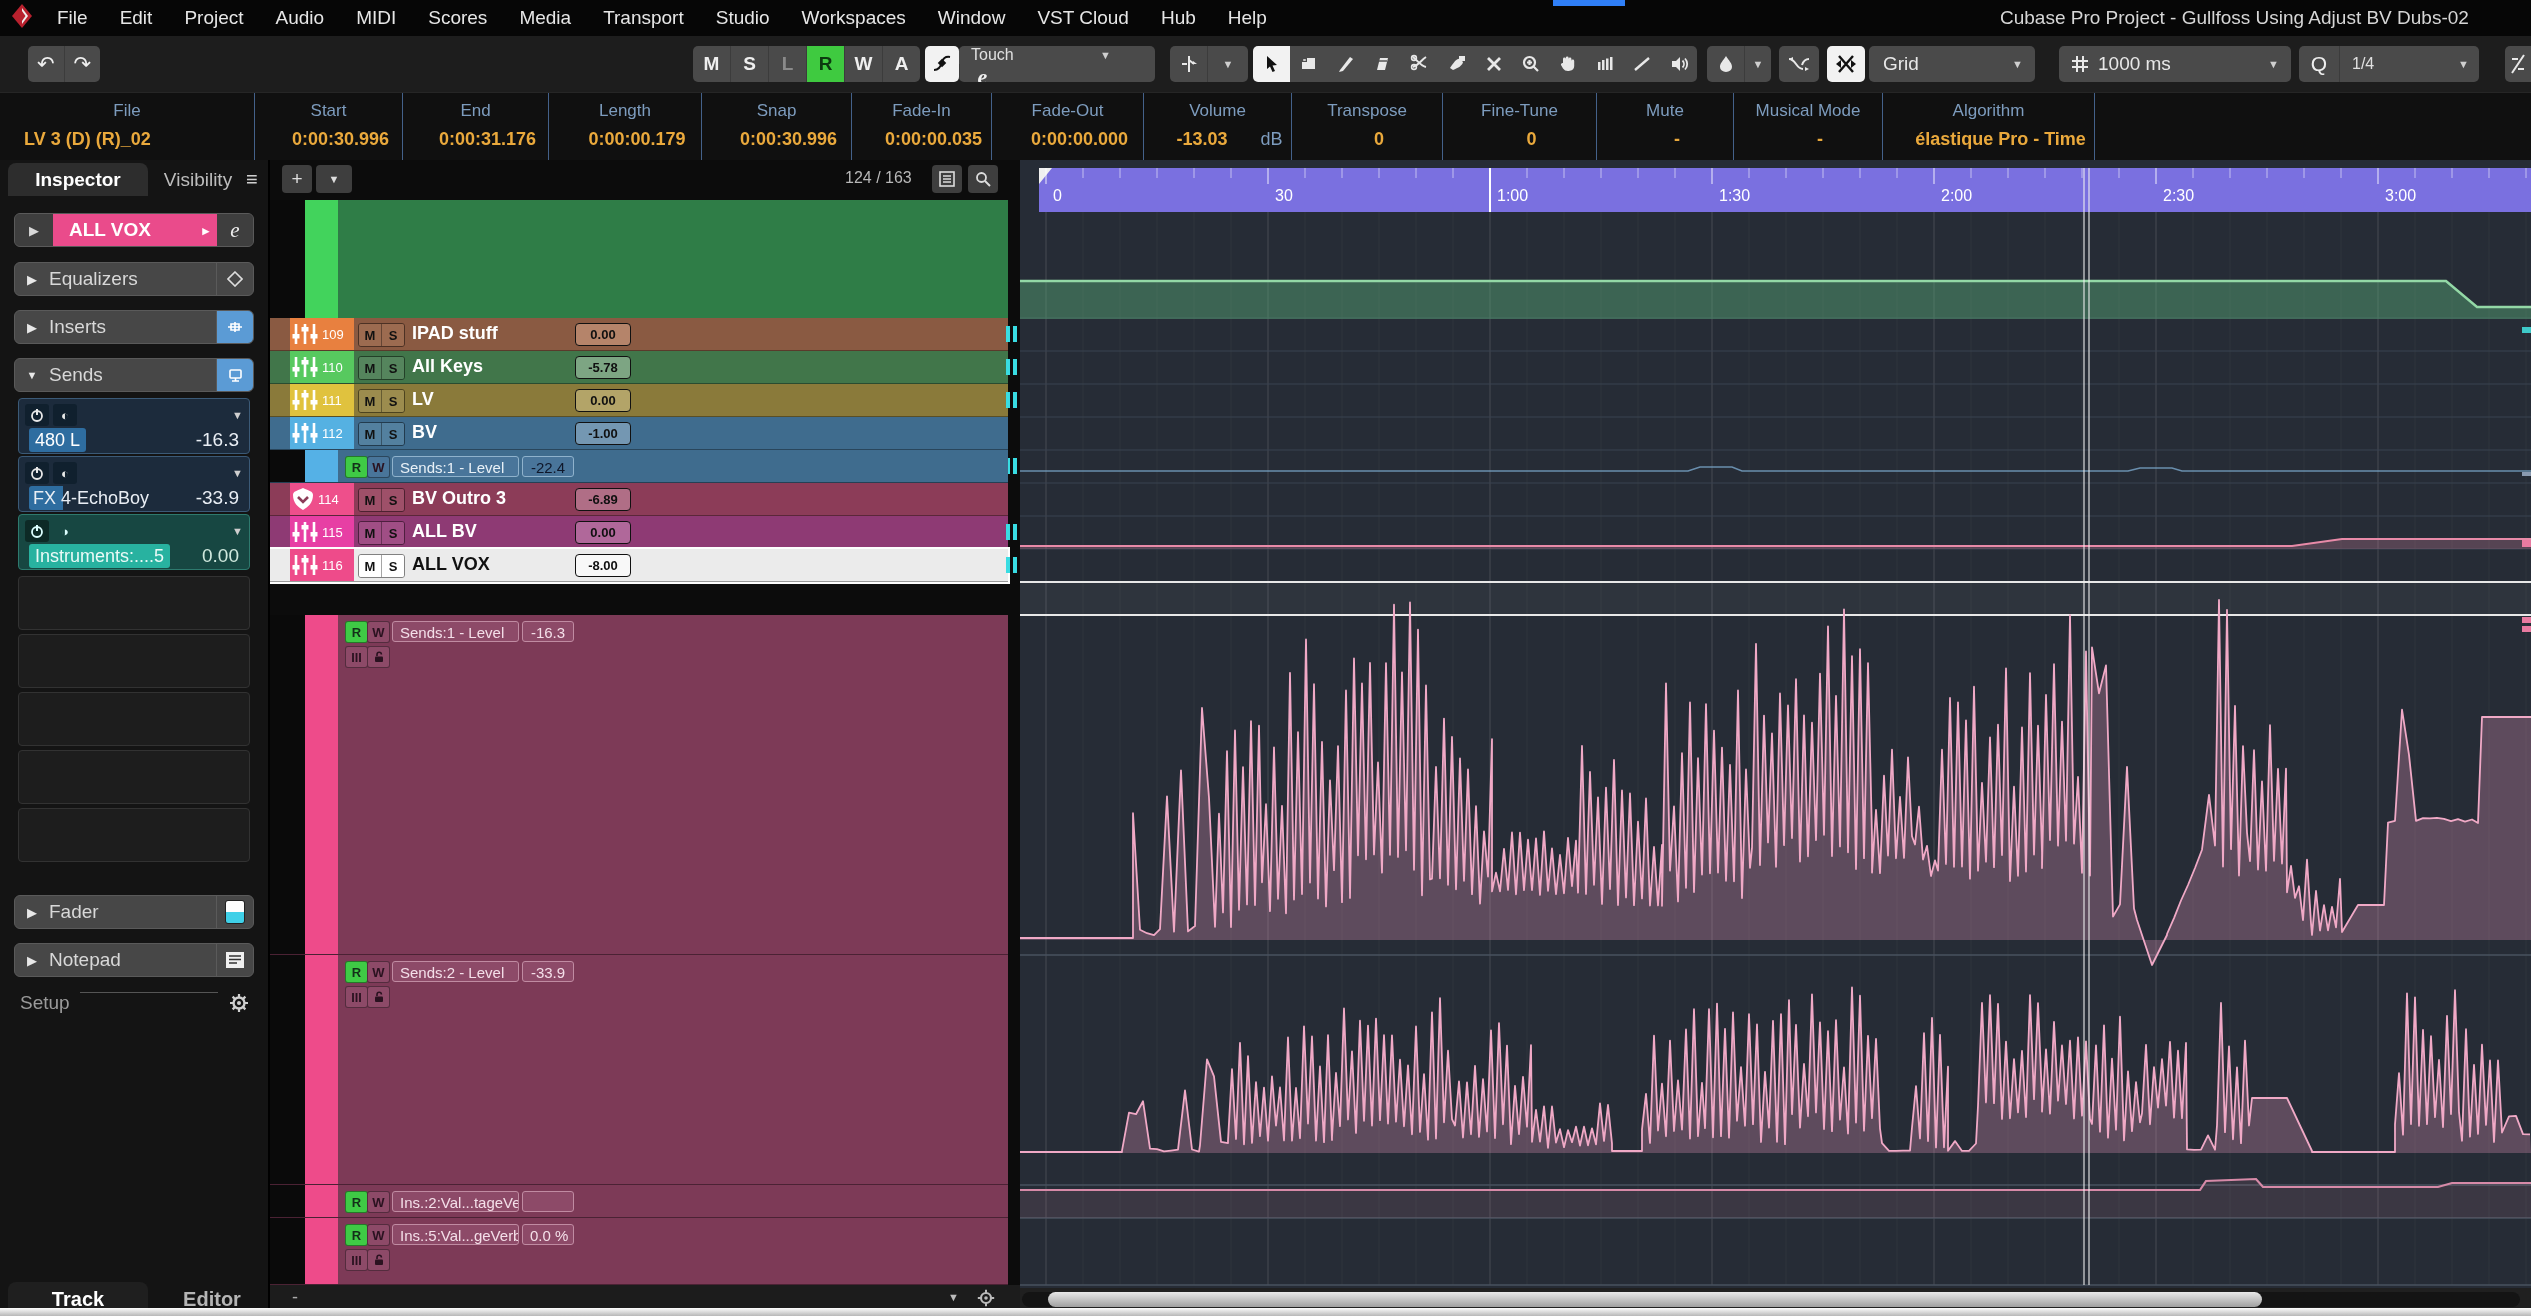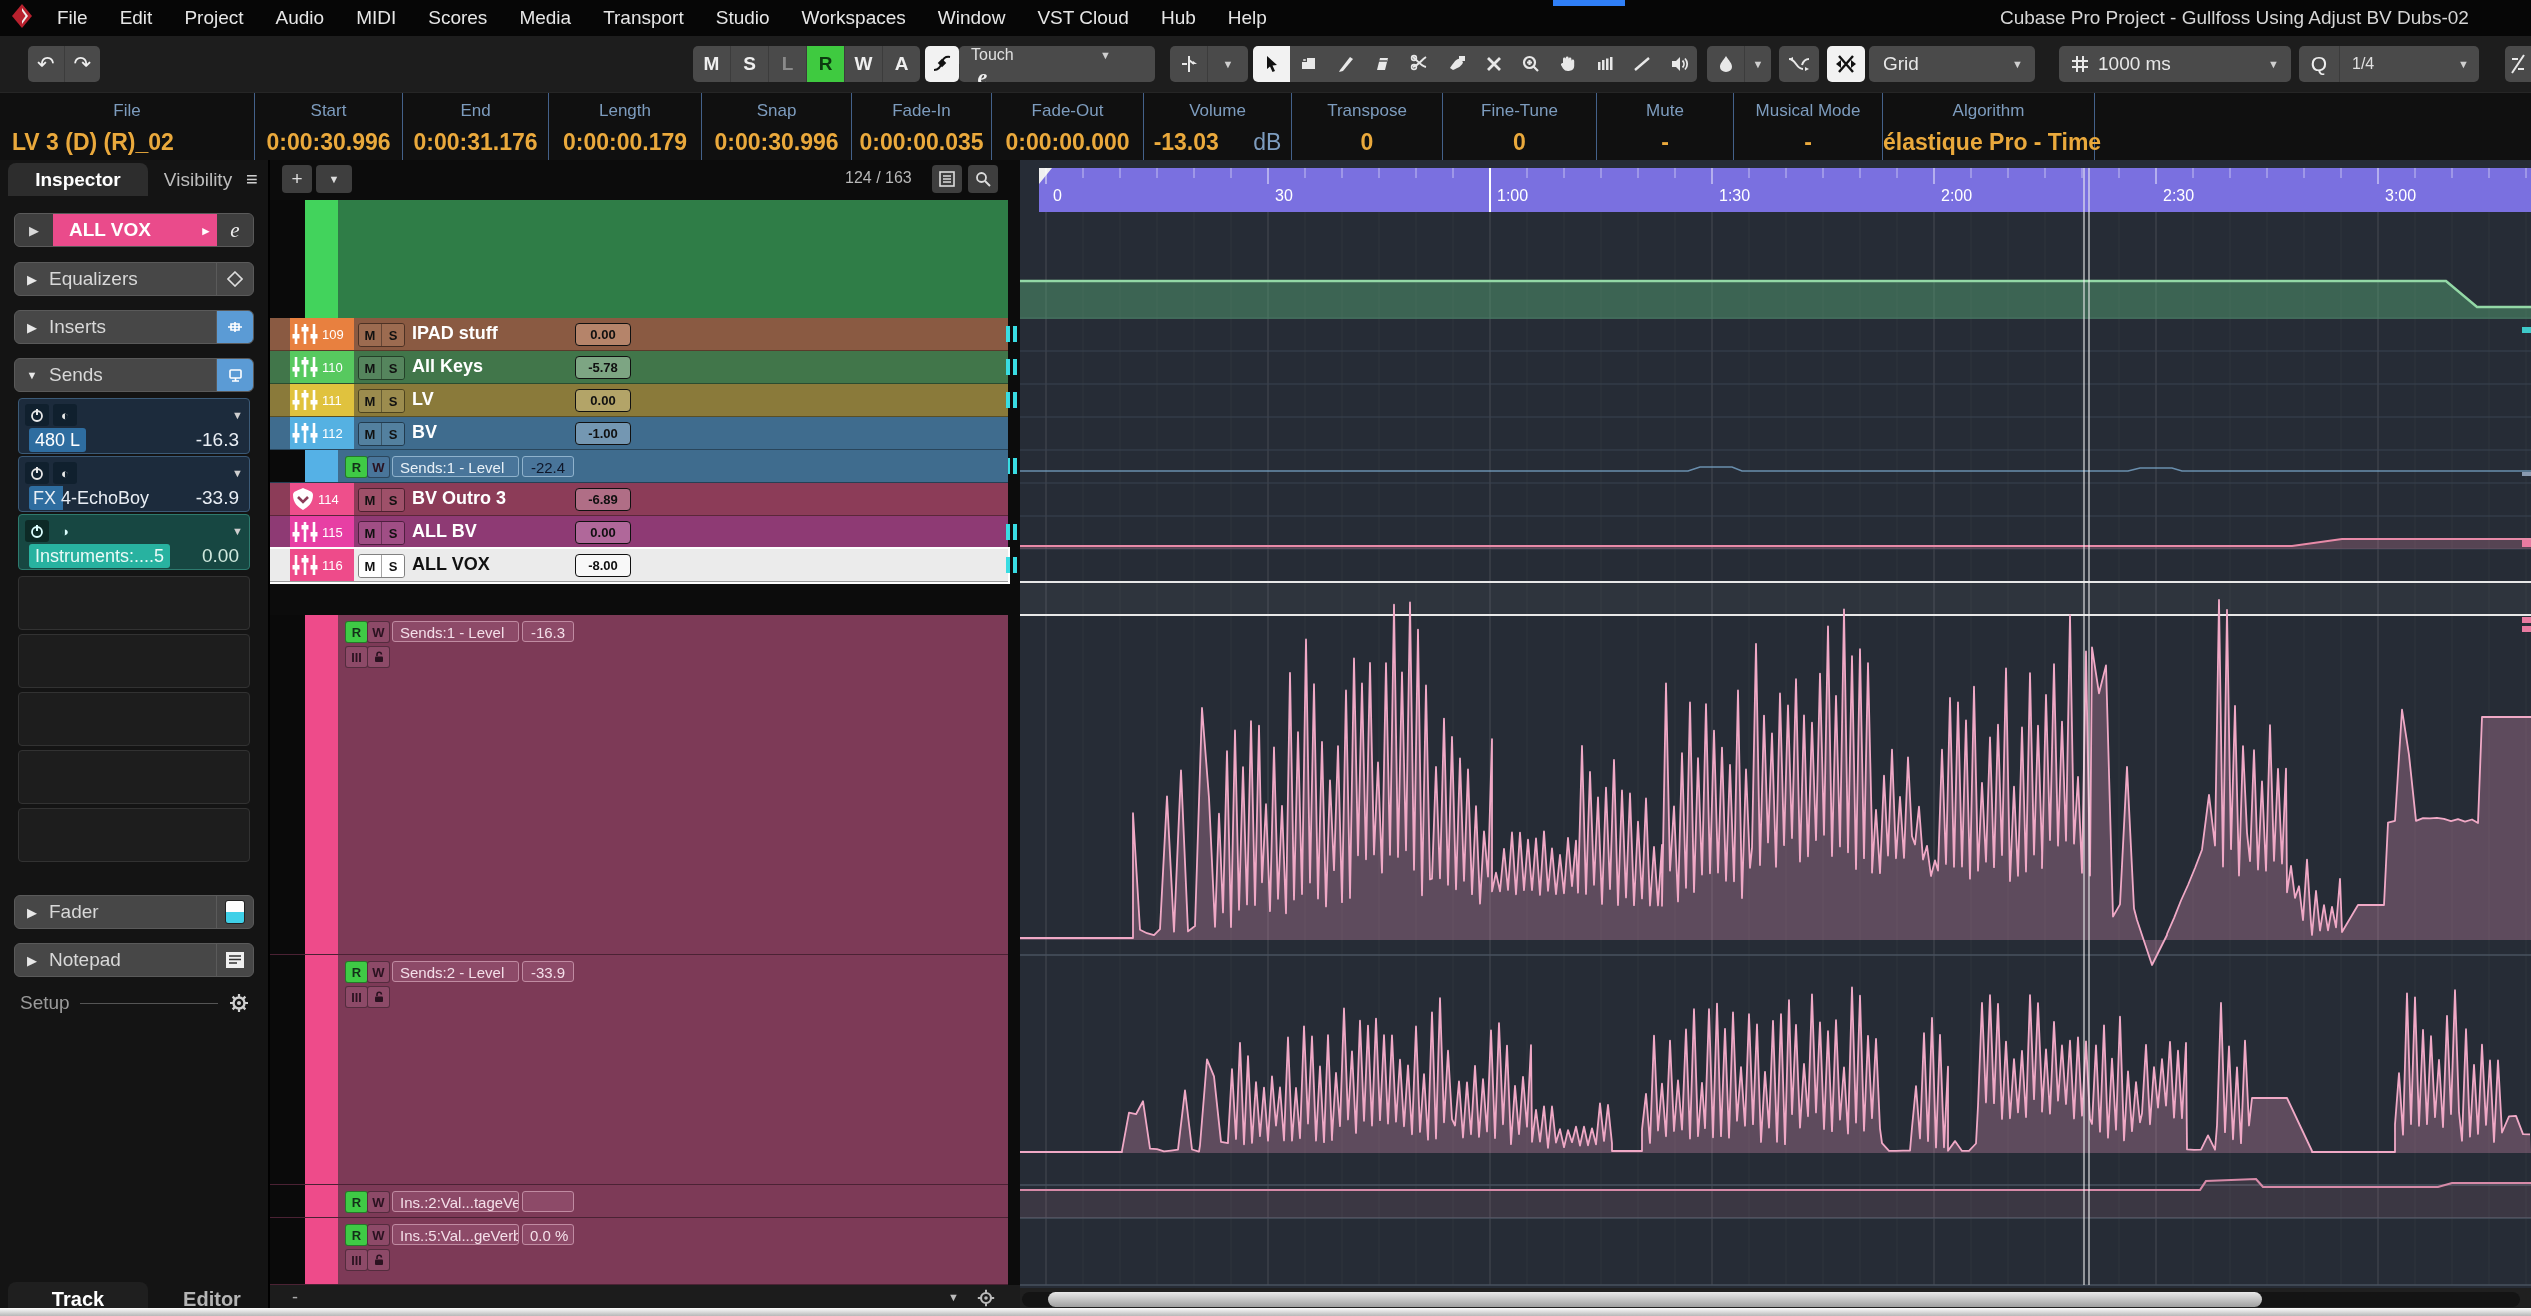--- a/index.html
+++ b/index.html
@@ -23,21 +23,21 @@
          font-weight:bold;border-right:1px solid #3c3c3c;color:#efefef;}
   .tcell:last-child{border-right:none;}
   .tcell.sel-green{background:#3fca40;color:#0c3a0f;}
   .tcell.dim{color:#8a8a8a;font-weight:bold;}
   .dd-arrow{font-size:11px;color:#cfcfcf;margin-left:8px;}
   .tool-ico svg{display:block;}
   
   #infoline{left:0;top:92px;width:2531px;height:68px;background:#101010;border-top:1px solid #262626;display:flex;}
   .info-field{position:relative;height:68px;border-right:1px solid #44618a;box-sizing:border-box;}
   .info-label{position:absolute;left:0;top:8px;width:100%;text-align:center;color:#7d9cbe;font-size:17px;}
-  .info-value{position:absolute;left:0;top:36px;width:100%;text-align:center;color:#eaa93c;font-size:23px;font-weight:bold;white-space:nowrap;}
+  .info-value{position:absolute;left:12px;top:36px;width:100%;text-align:center;color:#eaa93c;font-size:18px;font-weight:bold;white-space:nowrap;}
   
   #inspector{left:0;top:160px;width:270px;height:1156px;background:#141414;border-right:2px solid #000;box-sizing:border-box;}
   .insp-tab{position:absolute;top:3px;height:33px;display:flex;align-items:center;justify-content:center;
             font-size:19px;font-weight:bold;border-radius:8px 8px 0 0;}
   .sec-bar{position:absolute;left:14px;width:240px;height:34px;background:#474747;border:1px solid #5a5a5a;
            border-radius:6px;display:flex;align-items:center;box-sizing:border-box;color:#d8d8d8;font-size:19px;}
   .sec-arrow{width:34px;text-align:center;font-size:13px;color:#e8e8e8;}
   .sec-right{position:absolute;right:0;top:0;width:36px;height:32px;border-left:1px solid #5a5a5a;
              display:flex;align-items:center;justify-content:center;}
   .sec-right.blue{background:#5b9bd5;border-radius:0 5px 5px 0;}
@@ -438,21 +438,21 @@
     <div class="sec-bar" style="top:783px;">
       <span class="sec-arrow">▶</span>
       <span>Notepad</span>
       <div class="sec-right">
         <svg width="20" height="18" viewBox="0 0 20 18">
             <rect x="1" y="1" width="18" height="16" fill="#f0f0f0"></rect>
             <path d="M4 5 h12 M4 8.5 h12 M4 12 h8" stroke="#333" stroke-width="1.6"></path>
           </svg>
       </div>
     </div>
-    <div class="abs" style="left:20px;top:832px;width:230px;display:flex;align-items:center;">
+    <div class="abs" style="left:20px;top:832px;width:230px;display:flex;align-items:flex-start;">
       <span style="color:#9a9a9a;font-size:19px;">Setup</span>
       <div style="flex:1;height:1px;background:#555;margin:0 10px;"></div>
       <svg width="22" height="22" viewBox="0 0 22 22">
           <circle cx="11" cy="11" r="5.5" stroke="#cfcfcf" stroke-width="2.4" fill="none"></circle>
           <circle cx="11" cy="11" r="2" fill="#cfcfcf"></circle>
           <path d="M11 2 v4 M11 16 v4 M2 11 h4 M16 11 h4 M4.6 4.6 l2.8 2.8 M14.6 14.6 l2.8 2.8 M17.4 4.6 l-2.8 2.8 M7.4 14.6 l-2.8 2.8" stroke="#cfcfcf" stroke-width="2.2"></path>
         </svg>
     </div>
     <div class="btab" style="left:8px;width:140px;background:#1f1f1f;color:#fff;">Track</div>
     <div class="btab" style="left:152px;width:120px;color:#b5b5b5;">Editor</div>

